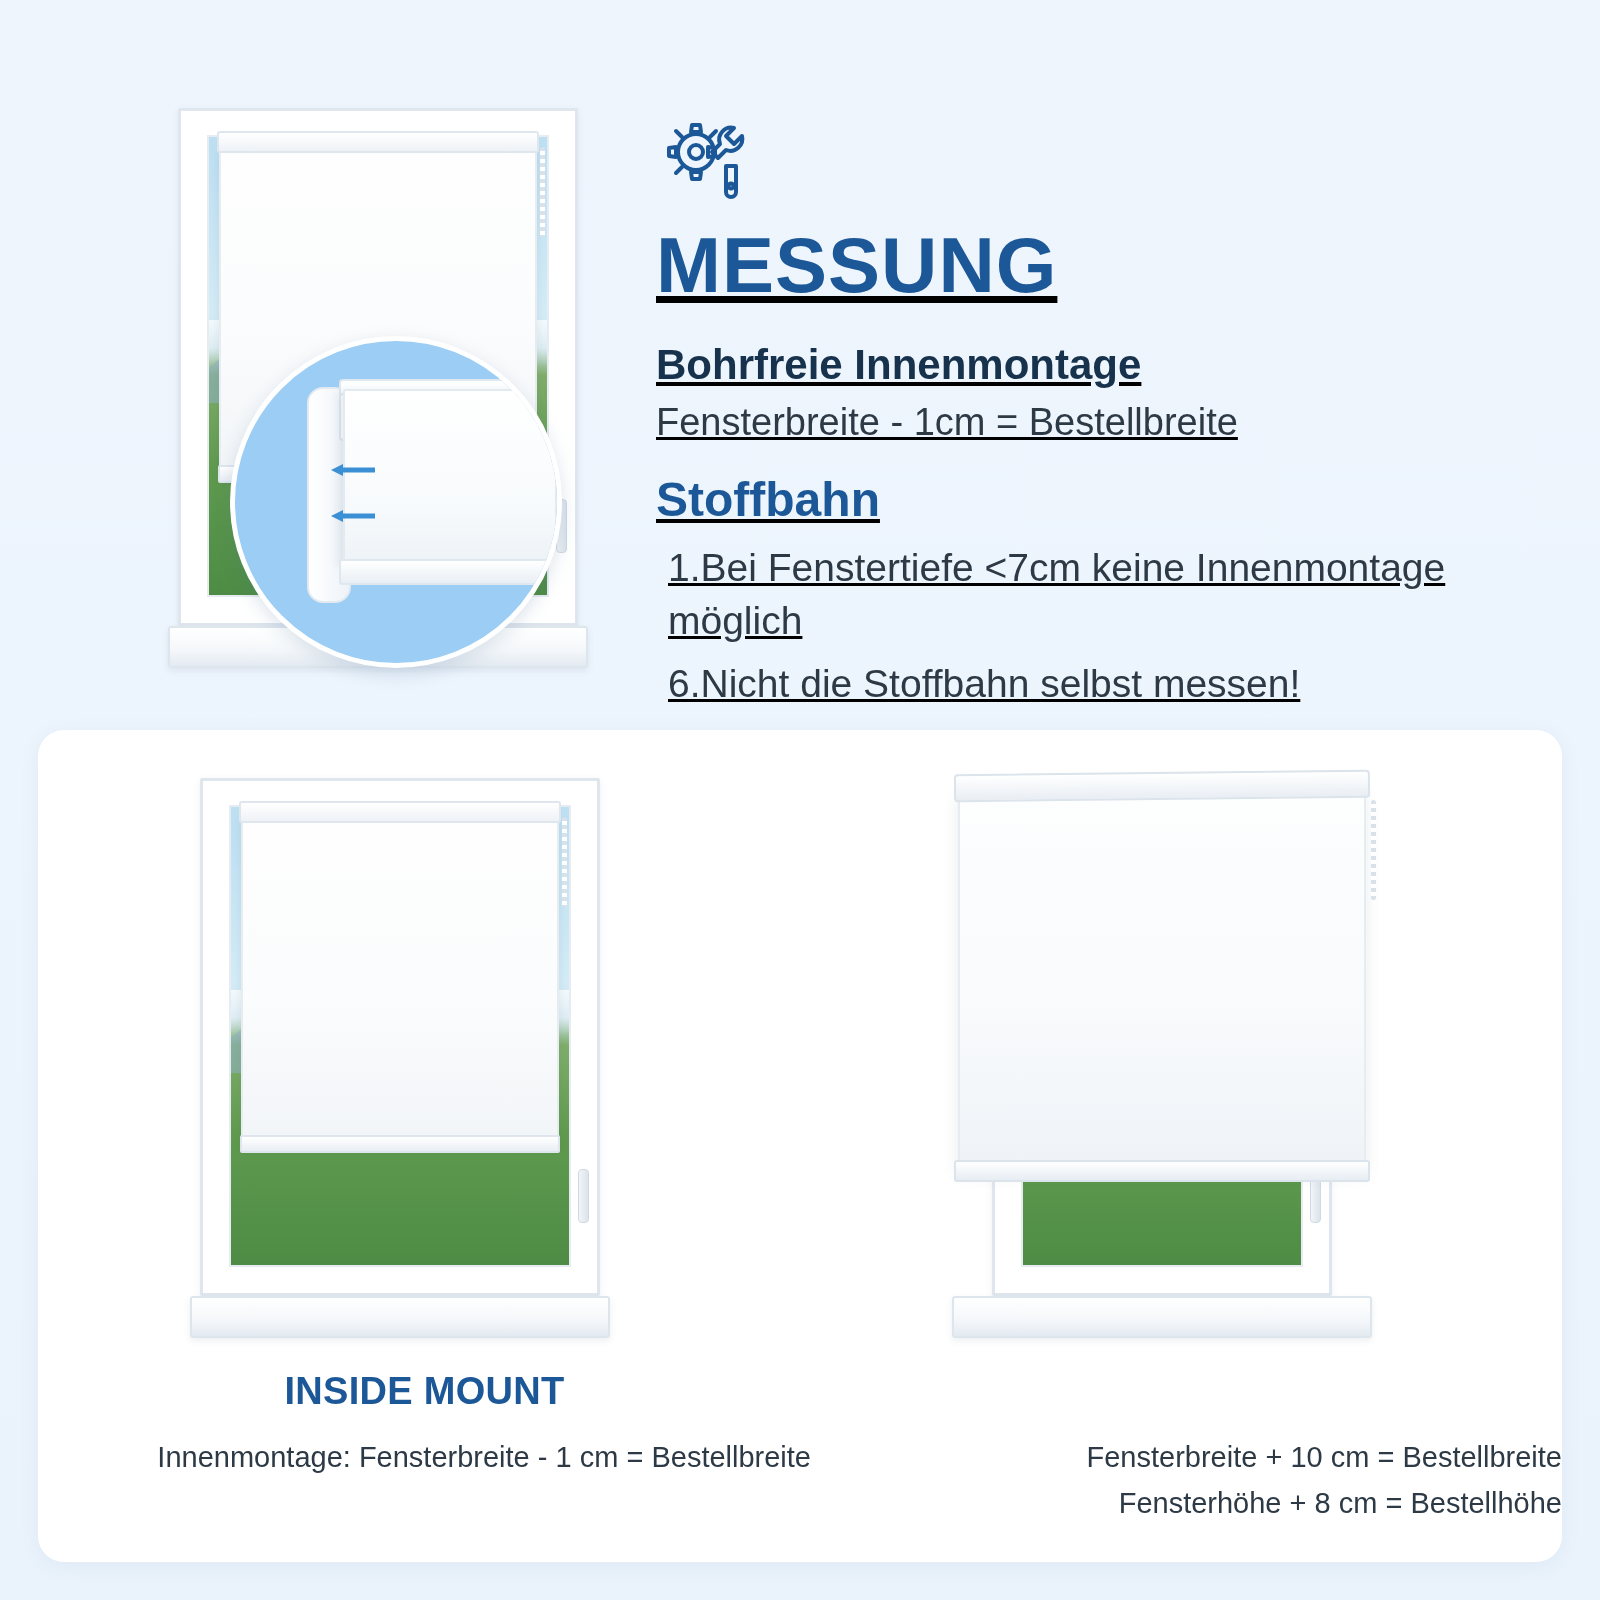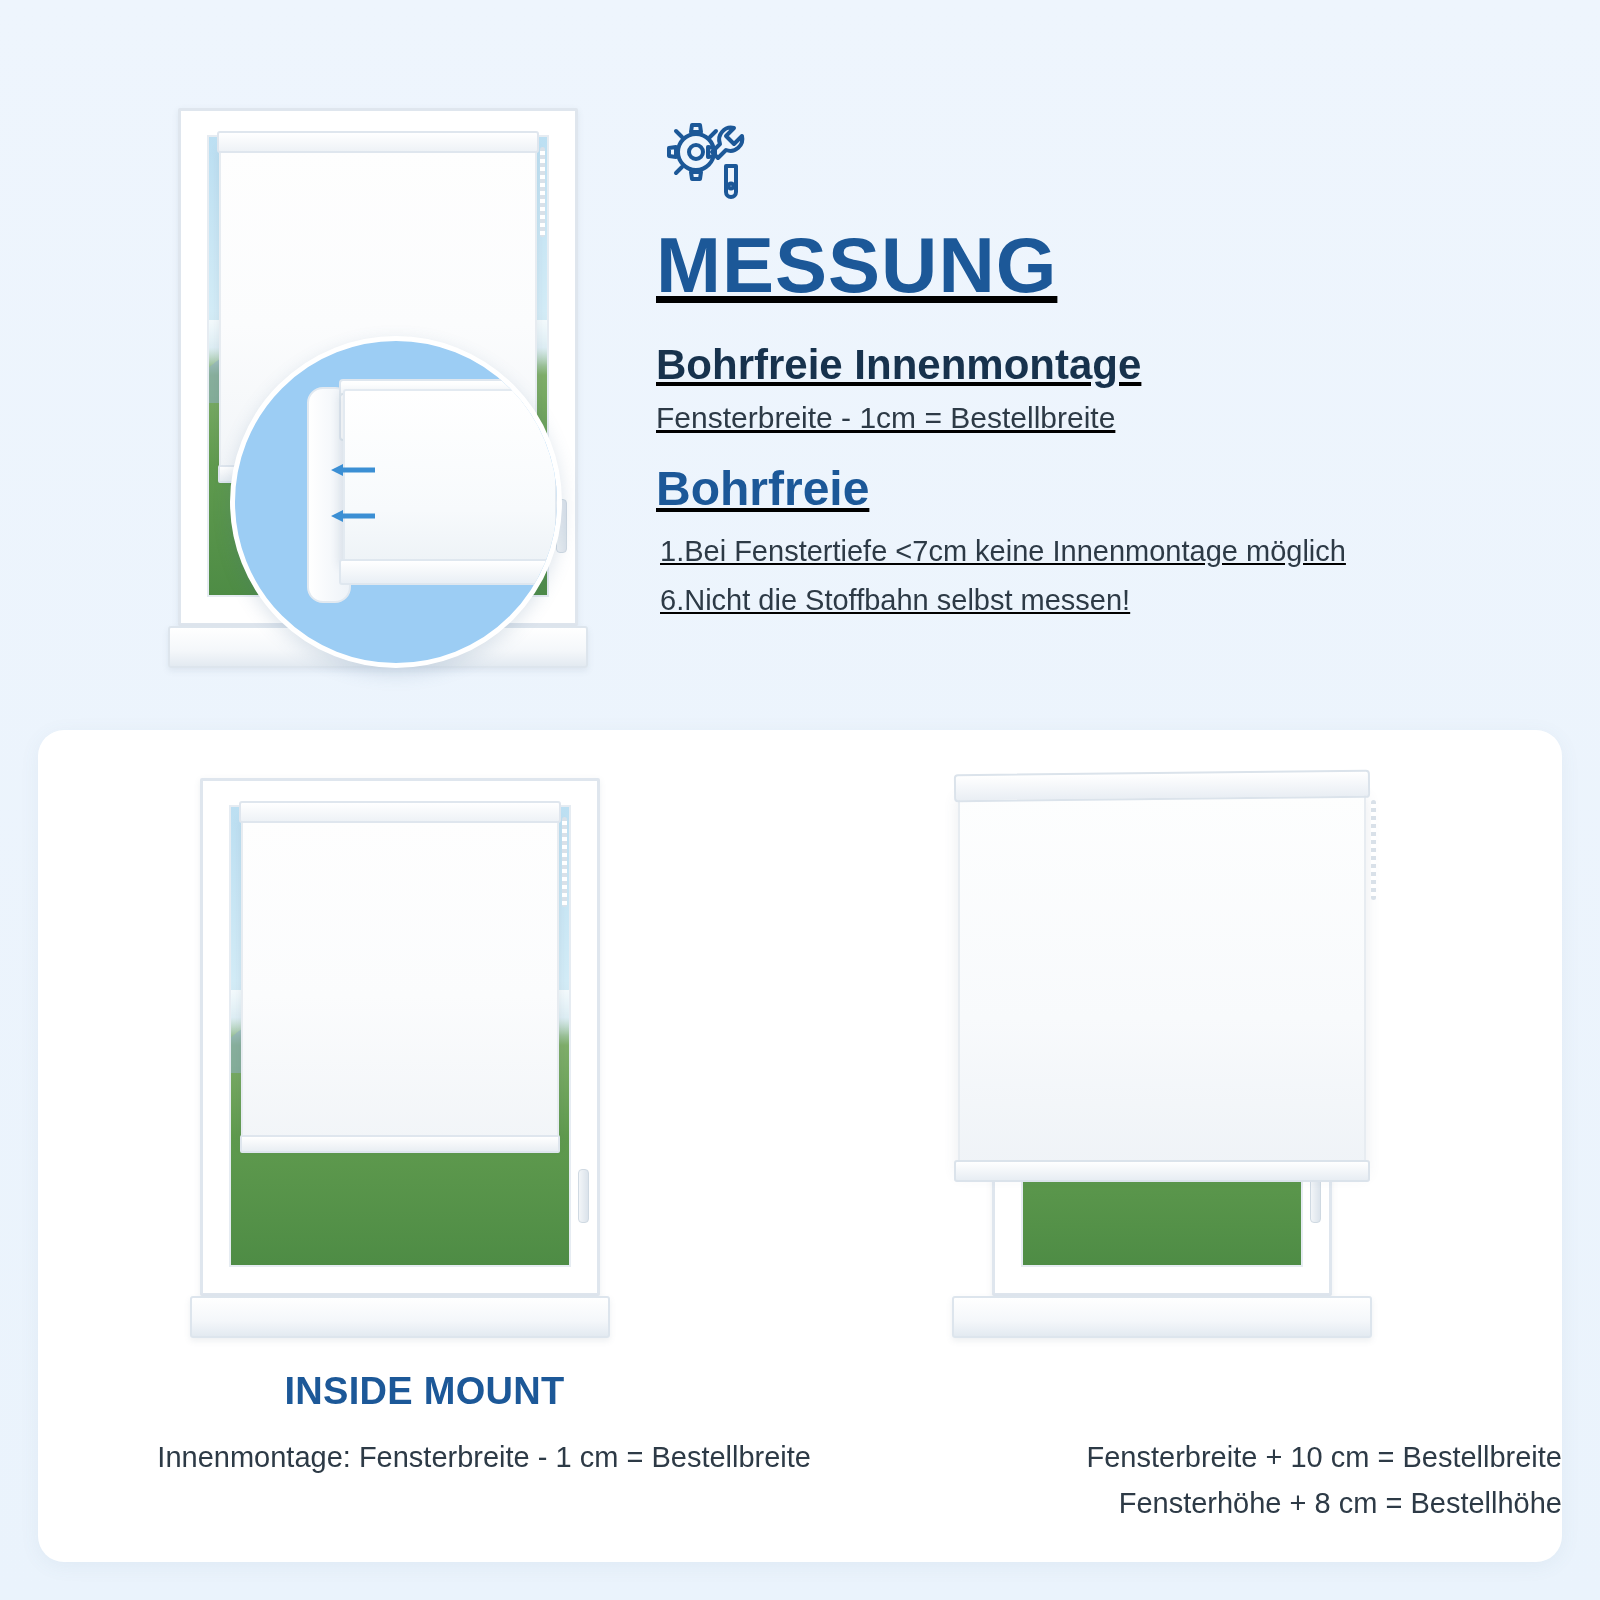--- a/index.html
+++ b/index.html
@@ -256,36 +256,36 @@
     margin: 4px 0 38px 0;
   }
   .h-sub {
     font-size: 42px;
     font-weight: bold;
     color: #17324d;
     margin: 0 0 10px 0;
     line-height: 1.1;
   }
   .p-line {
-    font-size: 30px;
+    font-size: 38px;
     color: #2d3a46;
     margin: 0 0 26px 0;
     line-height: 1.3;
   }
   .h-hinweise {
     font-size: 48px;
     font-weight: bold;
     color: #1c5898;
     margin: 6px 0 16px 0;
     line-height: 1.1;
   }
   .note {
-    font-size: 29px;
+    font-size: 39px;
     color: #2d3a46;
-    margin: 0 0 10px 4px;
+    margin: 0 0 10px 12px;
     line-height: 1.35;
   }
 
   
   .bottom-card {
     position: absolute;
     left: 38px;
     top: 730px;
     width: 1524px;
     height: 832px;
@@ -411,21 +411,21 @@
           <path d="M20 19 l6 6 M60 19 l-6 6 M20 61 l6 -6"></path>
           <path d="M78 16 a12 12 0 0 0 -14 16 l-8 8 6 6 8 -8 a12 12 0 0 0 16 -14 l-8 8 -8 -8 z"></path>
           <path d="M70 54 h10 v26 a5 5 0 0 1 -10 0 z"></path>
           <circle cx="75" cy="74" r="2.5"></circle>
         </svg>
       </div>
 
       <h1 class="h-messung">MESSUNG</h1>
       <h2 class="h-sub">Bohrfreie Innenmontage</h2>
       <p class="p-line">Fensterbreite - 1cm = Bestellbreite</p>
-      <h2 class="h-hinweise">Bohrfreie</h2>
+      <h2 class="h-hinweise">Stoffbahn</h2>
       <p class="note">1.Bei Fenstertiefe &lt;7cm keine Innenmontage möglich</p>
       <p class="note">6.Nicht die Stoffbahn selbst messen!</p>
     </div>
   </div>
 
   <div class="bottom-card">
 
     <div class="panel panel-left">
       <div style="position:absolute; left:152px; top:48px; width:420px; height:560px;">
         <div class="window">

